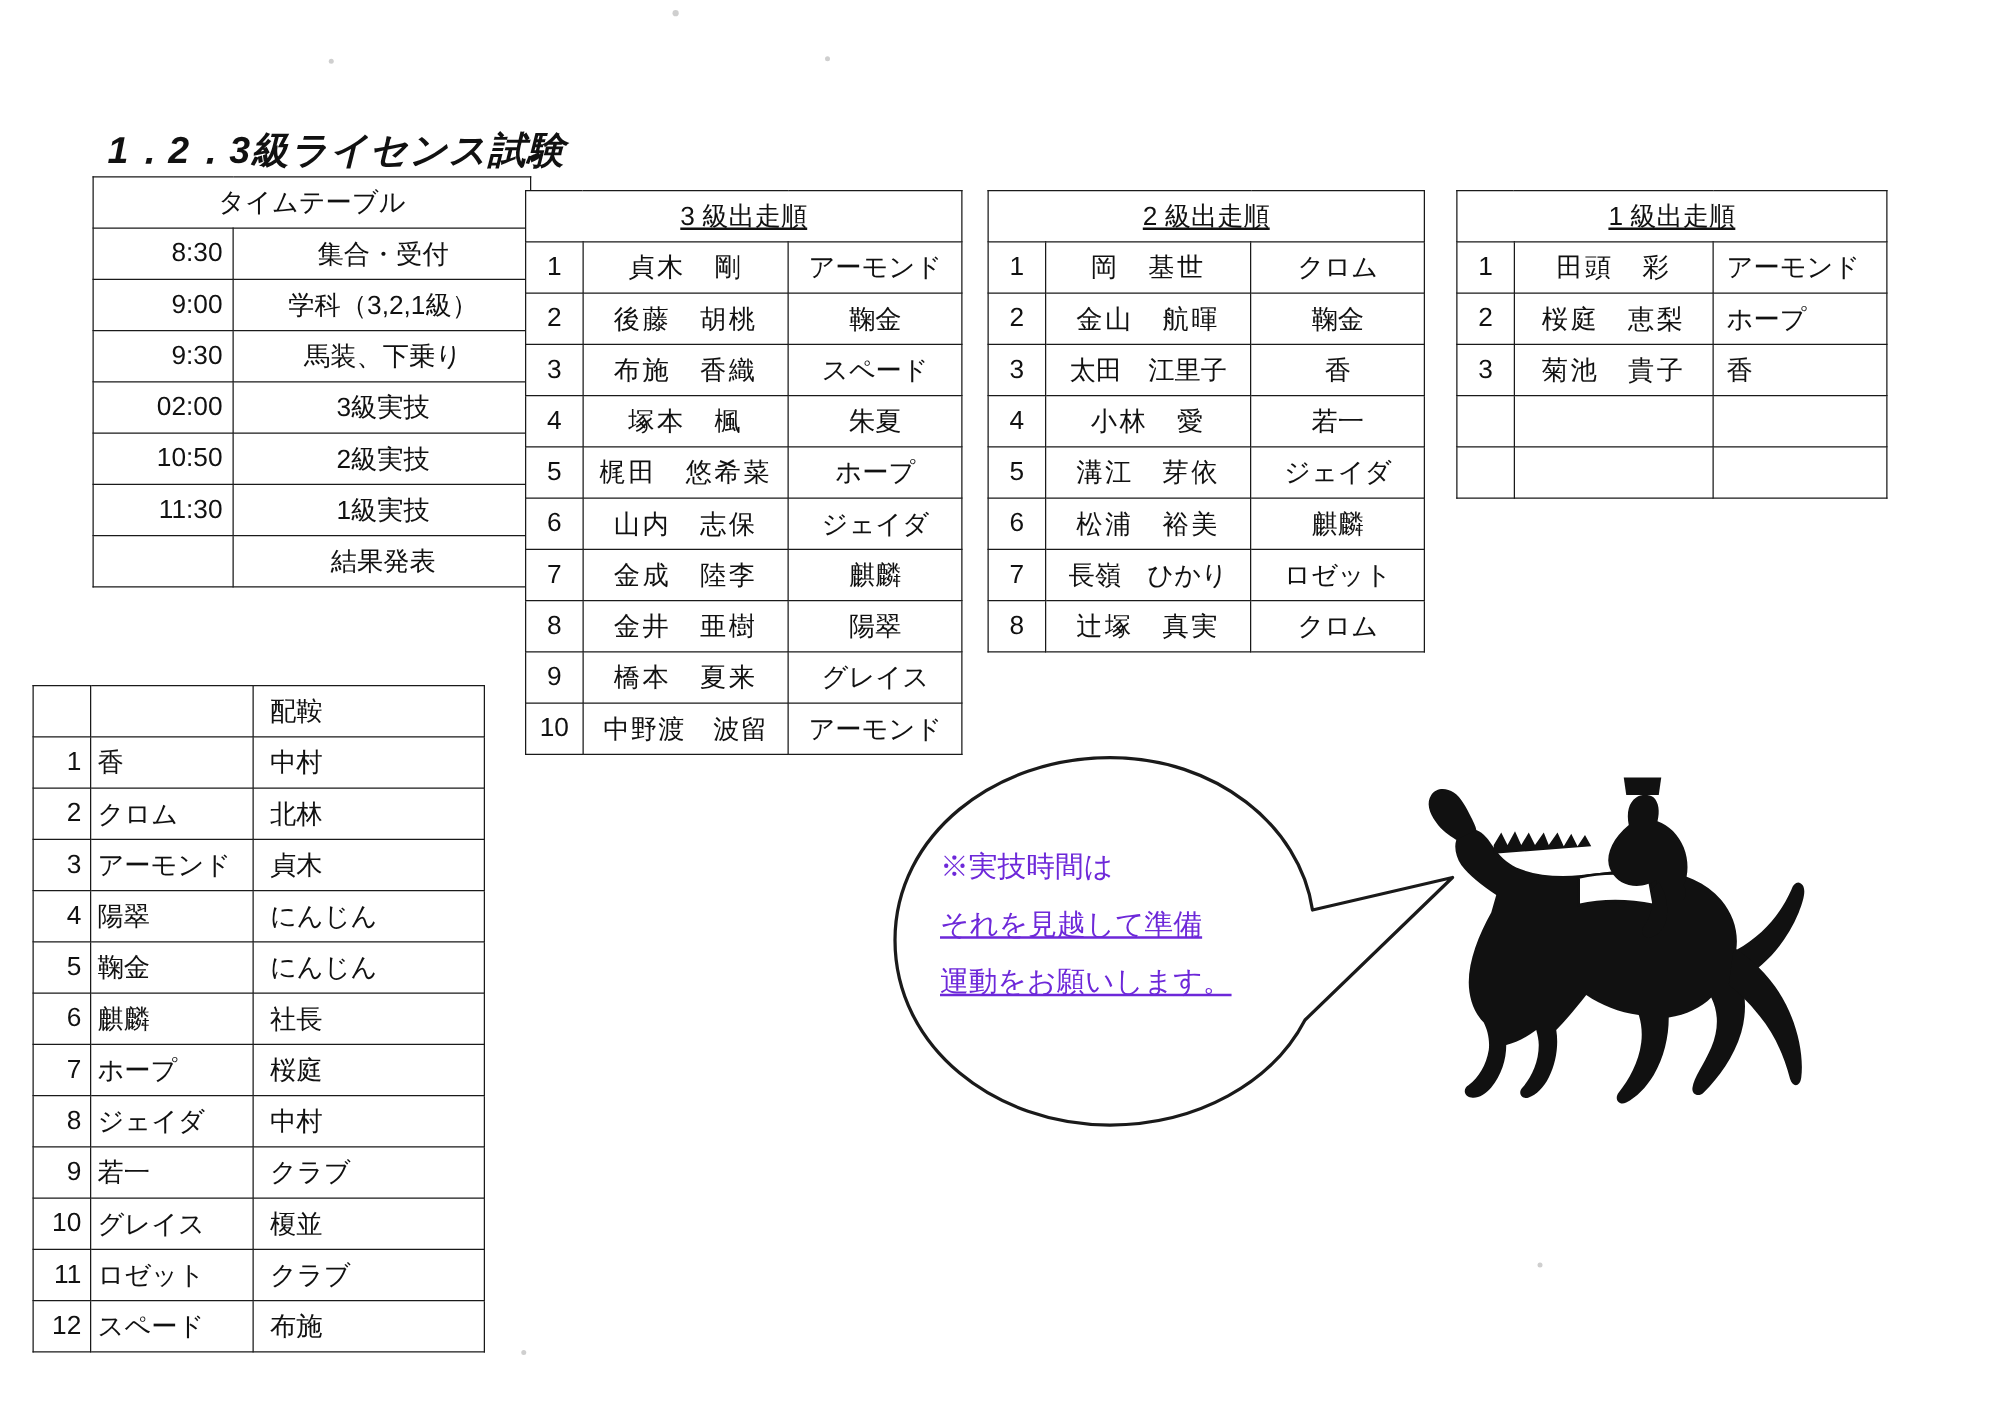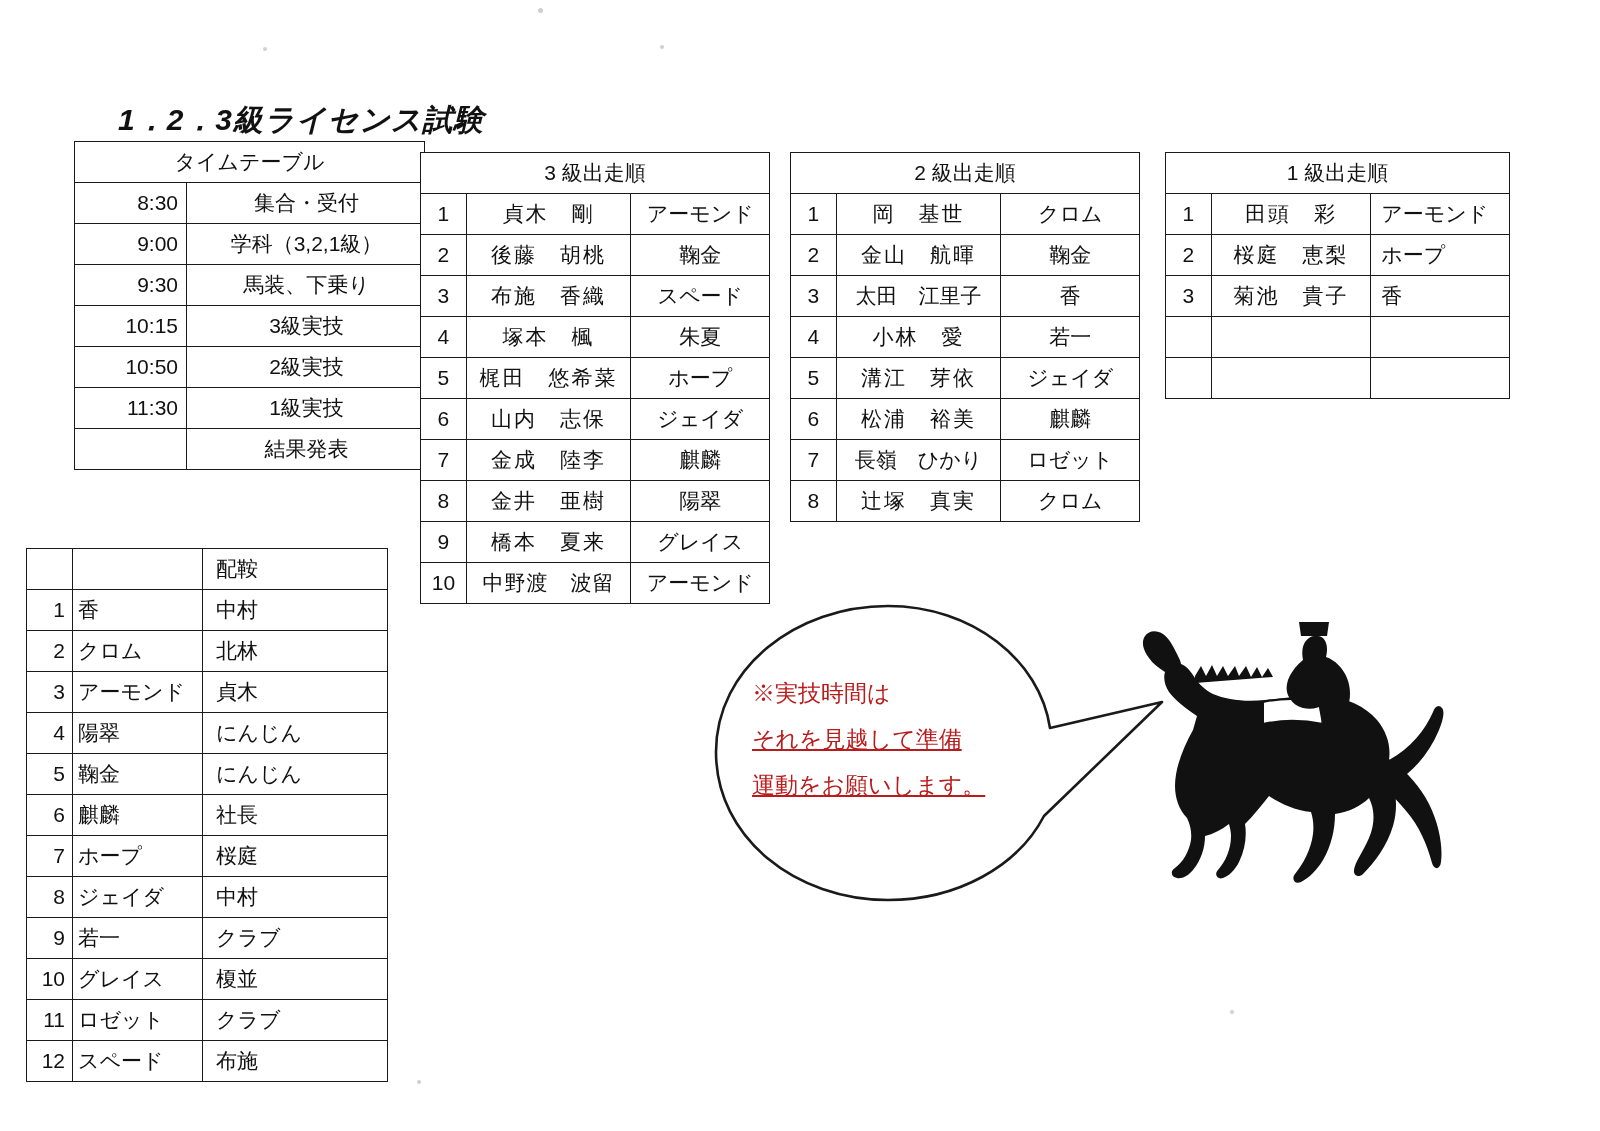--- a/index.html
+++ b/index.html
@@ -23,21 +23,20 @@
   
   #doc-title {
     position: absolute;
     left: 86px;
     top: 100px;
     font-size: 30px;
     font-weight: bold;
     letter-spacing: 1px;
     font-style: italic;
     white-space: nowrap;
-    margin-left: 32px;
   }
 
   
   table.grid {
     position: absolute;
     border-collapse: collapse;
     background: #fff;
   }
   table.grid td, table.grid th {
     border: 1.5px solid #1a1a1a;
@@ -60,21 +59,21 @@
   
   #haian { left: 26px; top: 548px; width: 362px; }
   #haian td.h-no   { width: 46px; text-align: right; padding-right: 7px; }
   #haian td.h-horse{ width: 130px; text-align: left; padding-left: 5px; }
   #haian td.h-per  { text-align: left; padding-left: 13px; }
 
   
   .order td.o-no    { width: 46px; text-align: center; }
   .order td.o-name  { text-align: center; letter-spacing: 2px; }
   .order td.o-horse { text-align: center; }
-  .order td.o-head  { text-align: center; }
+  .order td.o-head  { text-align: center; text-decoration: underline; }
 
   #order3 { left: 420px; top: 152px; width: 350px; }
   #order3 td.o-name  { width: 165px; }
   #order3 td.o-horse { width: 139px; }
 
   #order2 { left: 790px; top: 152px; width: 350px; }
   #order2 td.o-name  { width: 165px; }
   #order2 td.o-horse { width: 139px; }
 
   #order1 { left: 1165px; top: 152px; width: 345px; }
@@ -90,21 +89,21 @@
     height: 360px;
   }
   #balloon-svg { position: absolute; left: 0; top: 0; }
   #balloon-text {
     position: absolute;
     left: 52px;
     top: 70px;
     width: 300px;
     font-size: 23px;
     line-height: 46px;
-    color: #b91c1c;
+    color: #6d28d9;
   }
   #balloon-text .ln2 { font-weight: bold; }
   #balloon-text .ul { text-decoration: underline; }
 
   
   #horse-illustration {
     position: absolute;
     left: 1135px;
     top: 620px;
     width: 330px;
@@ -138,21 +137,21 @@
     </tr>
     <tr>
       <td class="tt-time">9:00</td>
       <td class="tt-ev">学科（3,2,1級）</td>
     </tr>
     <tr>
       <td class="tt-time">9:30</td>
       <td class="tt-ev bold">馬装、下乗り</td>
     </tr>
     <tr>
-      <td class="tt-time">10:15</td>
+      <td class="tt-time">02:00</td>
       <td class="tt-ev">3級実技</td>
     </tr>
     <tr>
       <td class="tt-time">10:50</td>
       <td class="tt-ev">2級実技</td>
     </tr>
     <tr>
       <td class="tt-time">11:30</td>
       <td class="tt-ev">1級実技</td>
     </tr>

